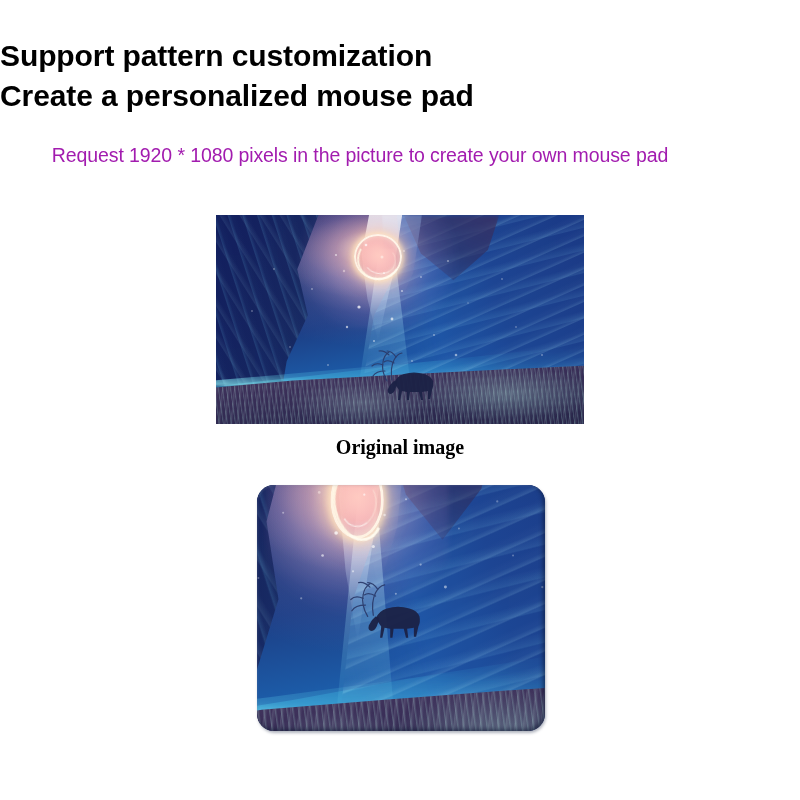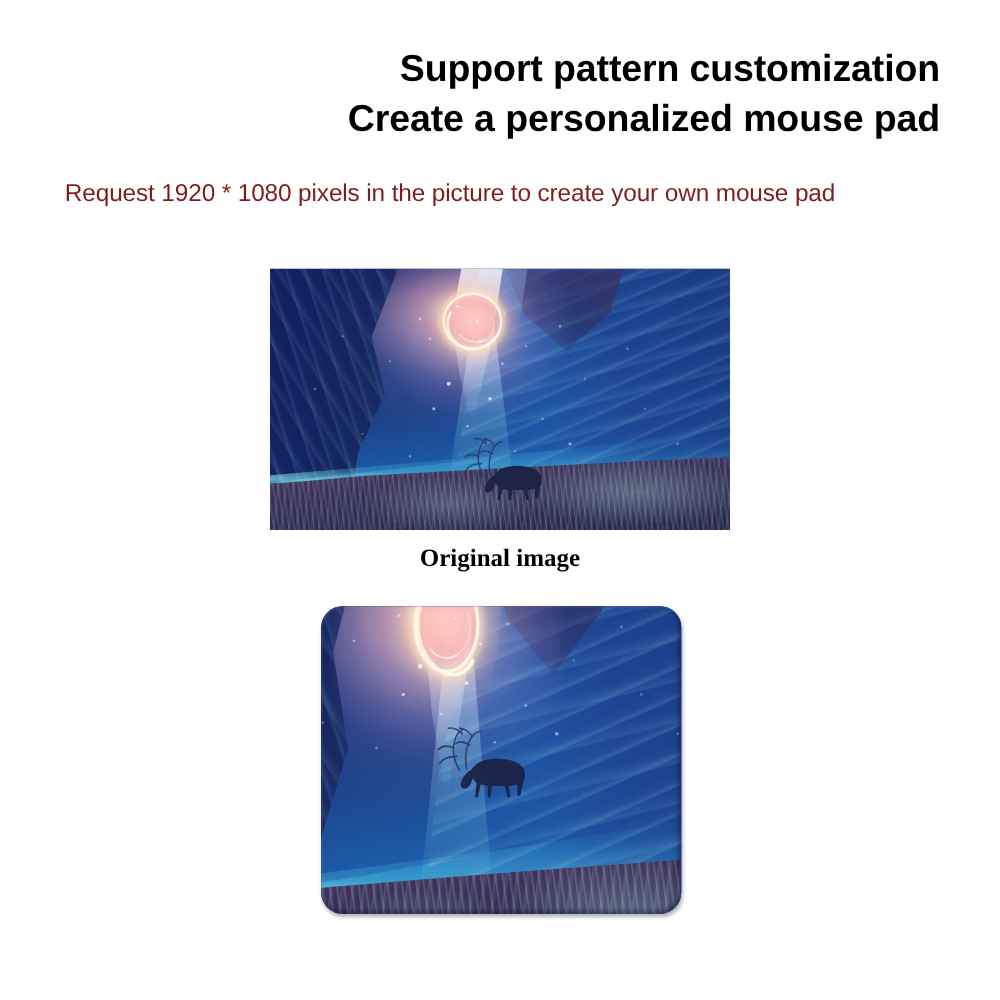--- a/index.html
+++ b/index.html
@@ -15,37 +15,37 @@
     position: relative;
     width: 800px; height: 800px;
     background: #fff;
   }
 
   
   .headline-block {
     position: absolute;
     left: 0; top: 36px;
     width: 752px;
-    text-align: right;
+    text-align: left;
   }
   .headline {
     font-size: 30px;
     font-weight: bold;
     color: #000000;
     line-height: 1.32;
     letter-spacing: -0.1px;
   }
   .subtitle {
     position: absolute;
     left: 0; top: 144px;
     width: 720px;
     text-align: center;
     font-size: 19.5px;
     font-weight: normal;
-    color: #7f1d1d;
+    color: #a21caf;
     letter-spacing: -0.1px;
   }
 
   
   .caption {
     position: absolute;
     width: 800px; left: 0;
     text-align: center;
     font-size: 20px;
     font-weight: bold;

